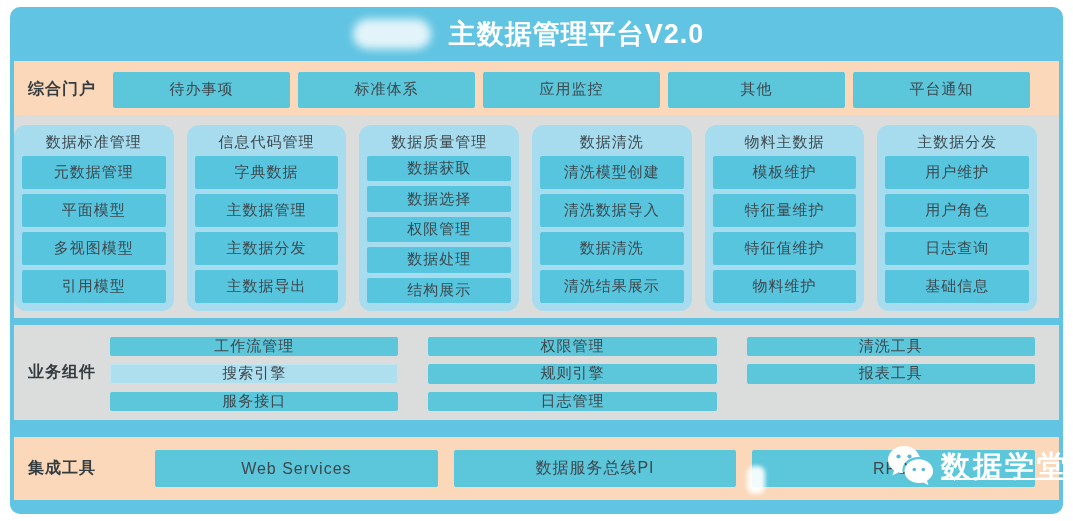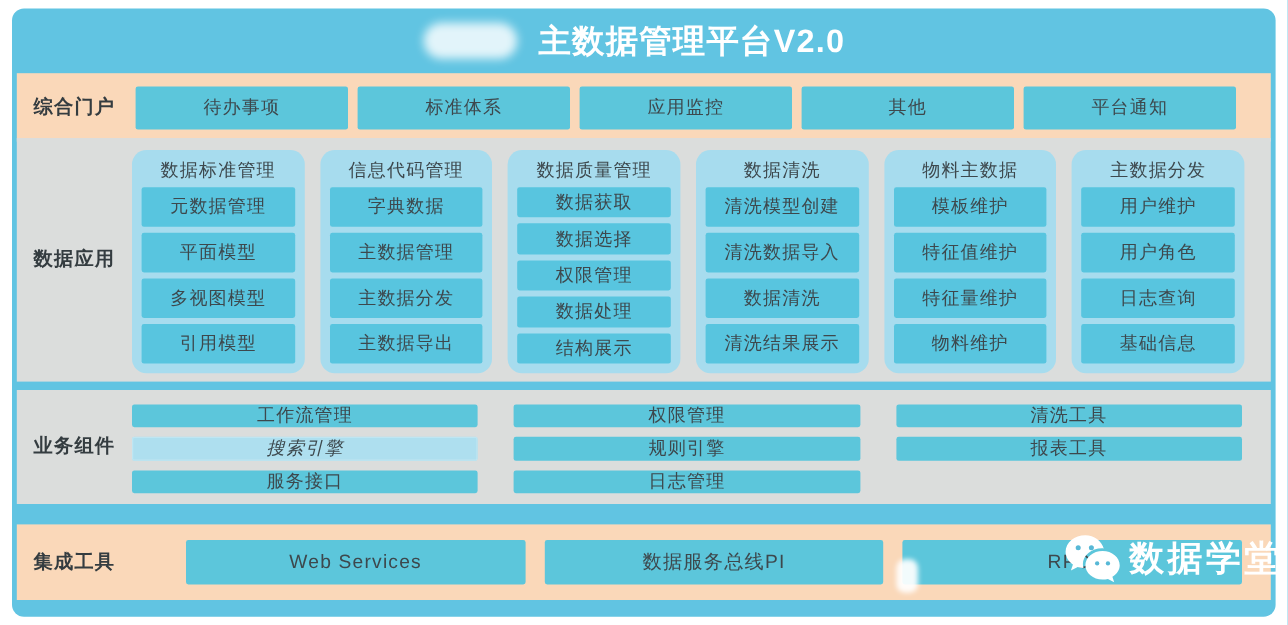--- a/index.html
+++ b/index.html
@@ -49,33 +49,33 @@
     font-size:15px;color:#3d484d;letter-spacing:1px;
   }
   .col-items{flex:1;display:flex;flex-direction:column;gap:5px;}
   .col-btn{flex:1;background:#58C5DF;border-radius:2px;}
   
   .components{top:318px;height:95px;background:#DBDDDC;}
   .comp-grid{
     flex:1;display:grid;grid-template-columns:repeat(3,1fr);
     gap:8px 30px;padding:12px 24px 9px 0;
   }
-  .comp-btn.light{background:#AEDFEF;box-shadow:inset 0 0 0 1px #bfe6f2;font-style:italic;}
+  .comp-btn.light{background:#AEDFEF;box-shadow:inset 0 0 0 1px #bfe6f2;}
   
   .integration{top:430px;height:63px;background:#FAD8B9;align-items:center;}
   .integ-items{flex:1;display:flex;gap:16px;padding:0 24px 0 0;margin-left:45px;}
   .integ-btn{flex:1;height:37px;font-size:16px;position:relative;letter-spacing:1px;}
   .integ-btn.obscured::after{
     content:"";position:absolute;left:-5px;bottom:-7px;width:18px;height:28px;
     background:rgba(255,255,255,.92);border-radius:7px;filter:blur(2px);
   }
   
   .watermark{
     position:absolute;left:886px;top:443px;display:flex;align-items:center;gap:5px;
-    color:#ffffff;pointer-events:none;
+    color:#ffffff;pointer-events:none;text-decoration:underline;
   }
   .wx-icon{width:50px;height:46px;display:block;flex:0 0 auto;}
   .wx-text{font-size:29px;font-weight:bold;letter-spacing:3px;line-height:1;}
 </style>
 </head>
 <body>
 
 <div class="container">
 
   <div class="titlebar">
@@ -104,21 +104,20 @@
           <span>其他</span>
         </div>
 
         <div class="btn portal-btn">
           <span>平台通知</span>
         </div>
       </div>
   </div>
 
   <div class="band dataapps">
-    <div class="band-label">数据应用</div>
     <div class="columns">
 
         <div class="app-column">
           <div class="col-header">数据标准管理</div>
           <div class="col-items">
 
               <div class="btn col-btn">
                 <span>元数据管理</span>
               </div>
 
@@ -208,25 +207,25 @@
 
         <div class="app-column">
           <div class="col-header">物料主数据</div>
           <div class="col-items">
 
               <div class="btn col-btn">
                 <span>模板维护</span>
               </div>
 
               <div class="btn col-btn">
+                <span>特征量维护</span>
+              </div>
+
+              <div class="btn col-btn">
                 <span>特征值维护</span>
-              </div>
-
-              <div class="btn col-btn">
-                <span>特征量维护</span>
               </div>
 
               <div class="btn col-btn">
                 <span>物料维护</span>
               </div>
             </div>
         </div>
 
         <div class="app-column">
           <div class="col-header">主数据分发</div>

